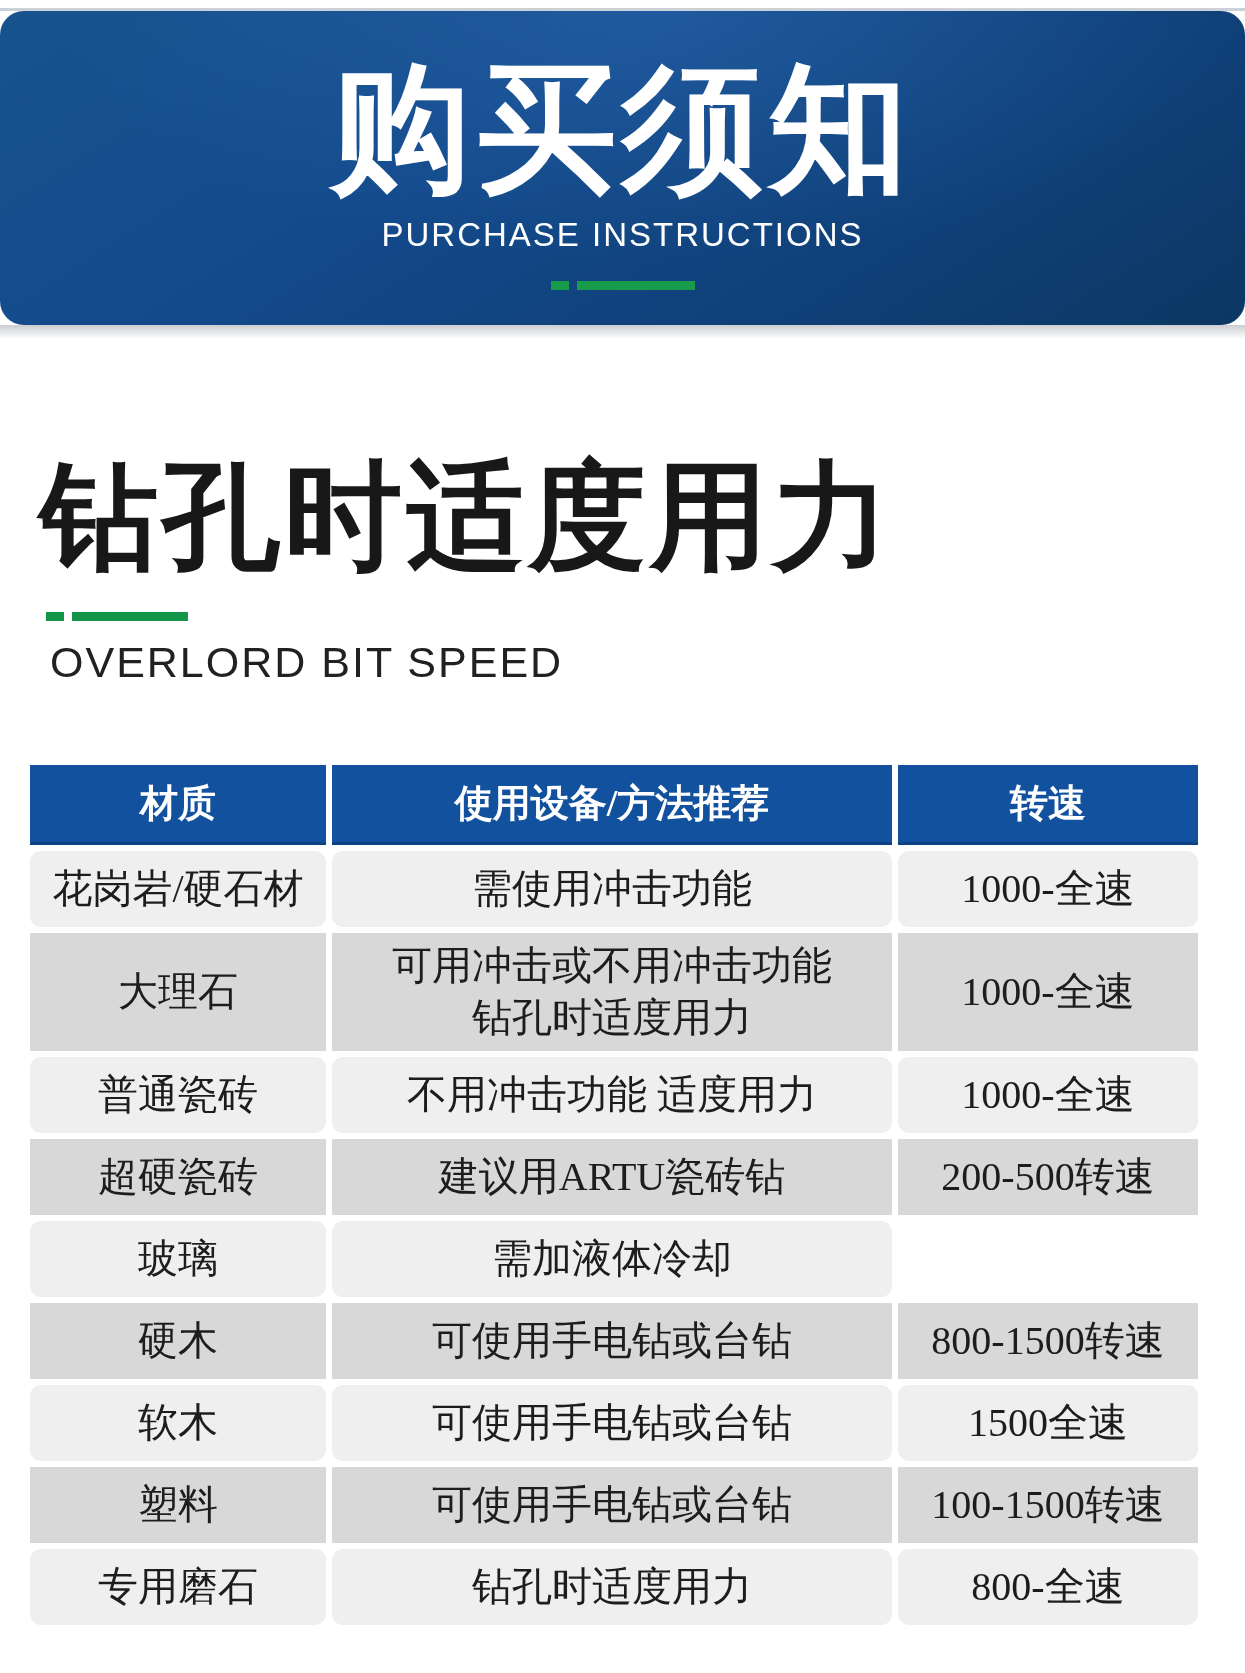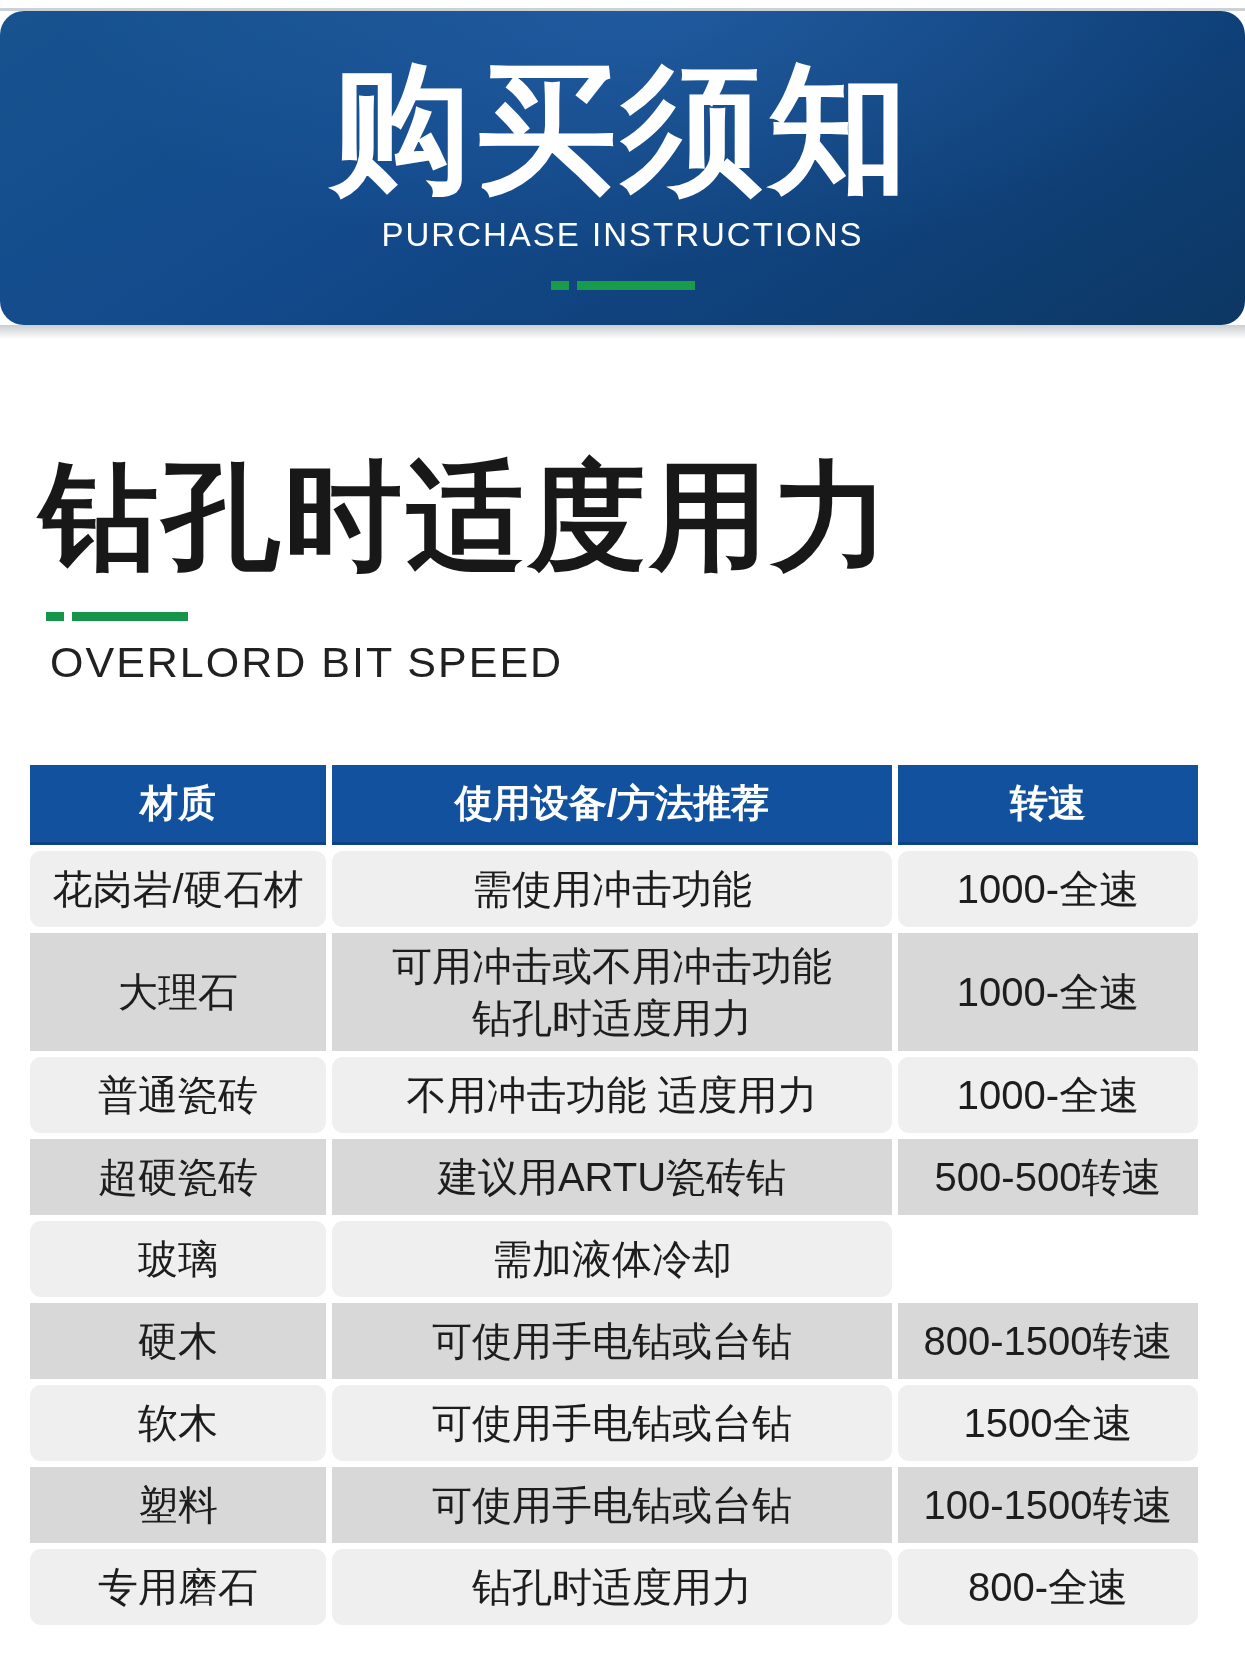--- a/index.html
+++ b/index.html
@@ -67,20 +67,21 @@
   
   .speed-table {
     margin:78px 0 0 30px;
     width:1168px;
   }
   .t-row {
     display:grid;
     grid-template-columns:296px 560px 300px;
     column-gap:6px;
     margin-bottom:6px;
+    font-family:Liberation Serif, serif;
   }
   .t-row:last-child { margin-bottom:0; }
   .cell {
     display:flex; align-items:center; justify-content:center;
     text-align:center;
     height:76px;
     font-size:40px;
     white-space:pre-line;
     line-height:1.3;
   }
@@ -143,21 +144,21 @@
 
   <div class="t-row shade-a">
     <div class="cell">普通瓷砖</div>
     <div class="cell">不用冲击功能 适度用力</div>
     <div class="cell">1000-全速</div>
   </div>
 
   <div class="t-row shade-b">
     <div class="cell">超硬瓷砖</div>
     <div class="cell">建议用ARTU瓷砖钻</div>
-    <div class="cell">500-500转速</div>
+    <div class="cell">200-500转速</div>
   </div>
 
   <div class="t-row shade-a">
     <div class="cell">玻璃</div>
     <div class="cell">需加液体冷却</div>
   </div>
 
   <div class="t-row shade-b">
     <div class="cell">硬木</div>
     <div class="cell">可使用手电钻或台钻</div>

